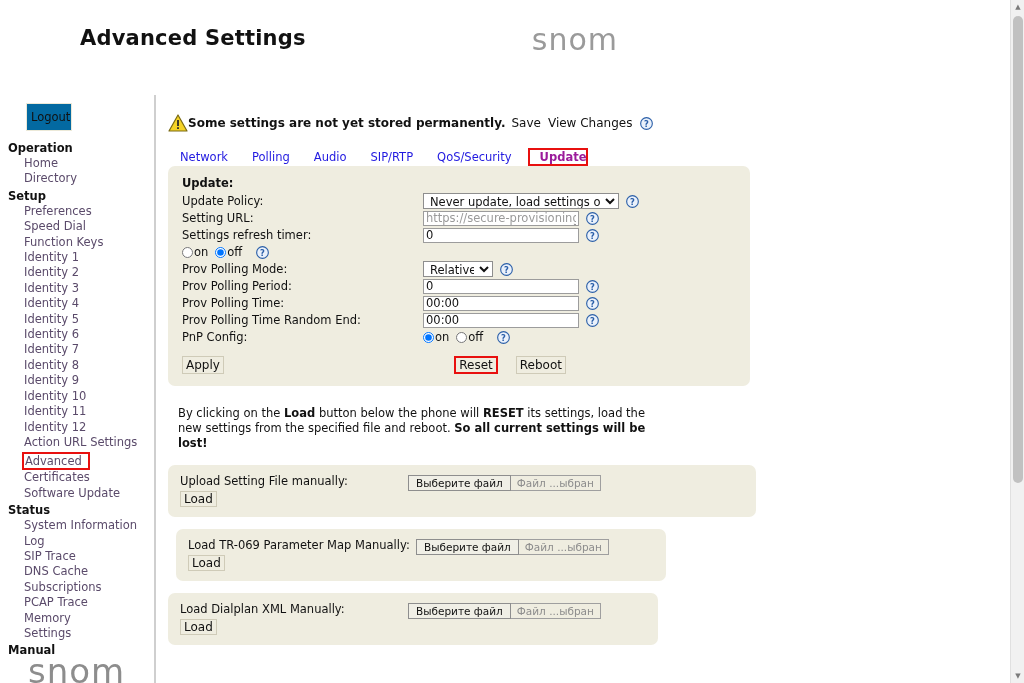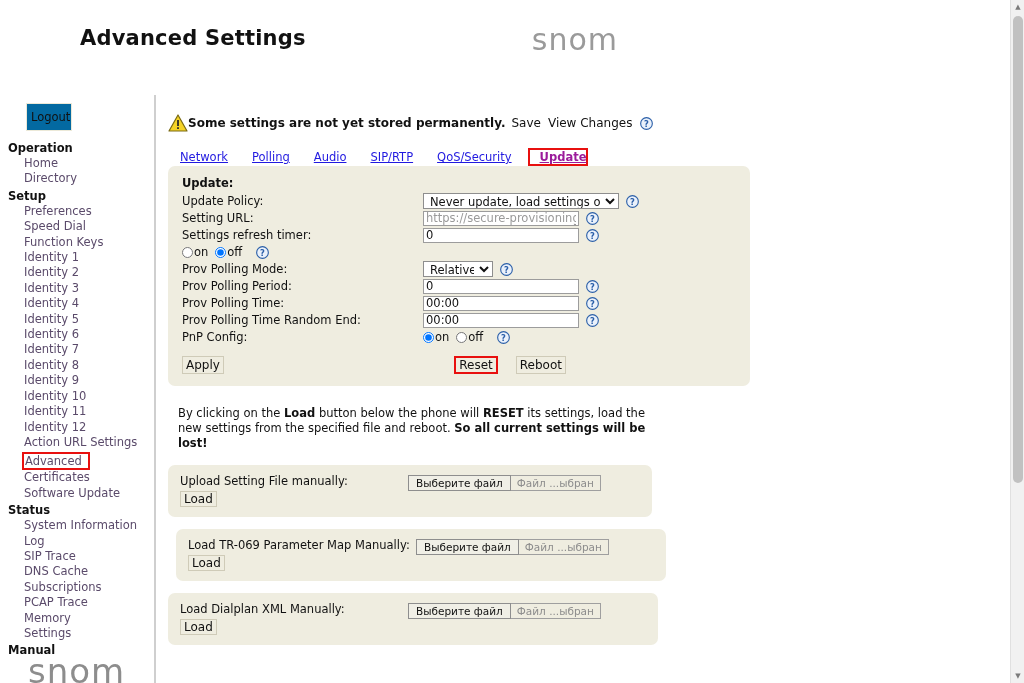--- a/index.html
+++ b/index.html
@@ -115,21 +115,20 @@
     position: relative;
     height: 22px;
     margin-top: 6px;
     display: flex;
     align-items: flex-end;
     gap: 0px;
   }
   .tab {
     font-size: 11.5px;
     color: #2119e0;
-    text-decoration: underline;
     padding: 1px 12px 2px 12px;
     cursor: pointer;
     background: transparent;
     white-space: nowrap;
   }
   .tab.visited { color: #9b1b9b; font-weight: bold; }
   .tab.boxed {
     border: 2px solid #e8100f;
     padding: 0px 0 0px 10px;
     margin-left: 4px;
@@ -424,21 +423,21 @@
         <span class="btn-spacer"></span>
         <button class="btn boxed-red">Reset</button>
         <button class="btn plainbox" style="margin-left:18px;">Reboot</button>
         <span style="width:170px;"></span>
       </div>
     </div>
 
     <p class="warn-para"><span>By clicking on the </span><b>Load</b><span> button below the phone will </span><b>RESET</b><span> its settings, load the new settings from the specified file and reboot. </span><b>So all current settings will be lost!</b></p>
 
     <div id="upload-panels">
-        <div class="upload-panel" style="width:484px;"><div class="upload-label">Upload Setting File manually:</div><button class="upload-load">Load</button><div class="file-ctl">
+        <div class="upload-panel" style="width:588px;"><div class="upload-label">Upload Setting File manually:</div><button class="upload-load">Load</button><div class="file-ctl">
             <span class="file-btn">Выберите файл</span>
             <span class="file-status">Файл ...ыбран</span>
           </div></div>
         <div class="upload-panel" style="width:490px;margin-left:8px;"><div class="upload-label">Load TR-069 Parameter Map Manually:</div><button class="upload-load">Load</button><div class="file-ctl">
             <span class="file-btn">Выберите файл</span>
             <span class="file-status">Файл ...ыбран</span>
           </div></div>
         <div class="upload-panel" style="width:490px;"><div class="upload-label">Load Dialplan XML Manually:</div><button class="upload-load">Load</button><div class="file-ctl">
             <span class="file-btn">Выберите файл</span>
             <span class="file-status">Файл ...ыбран</span>

